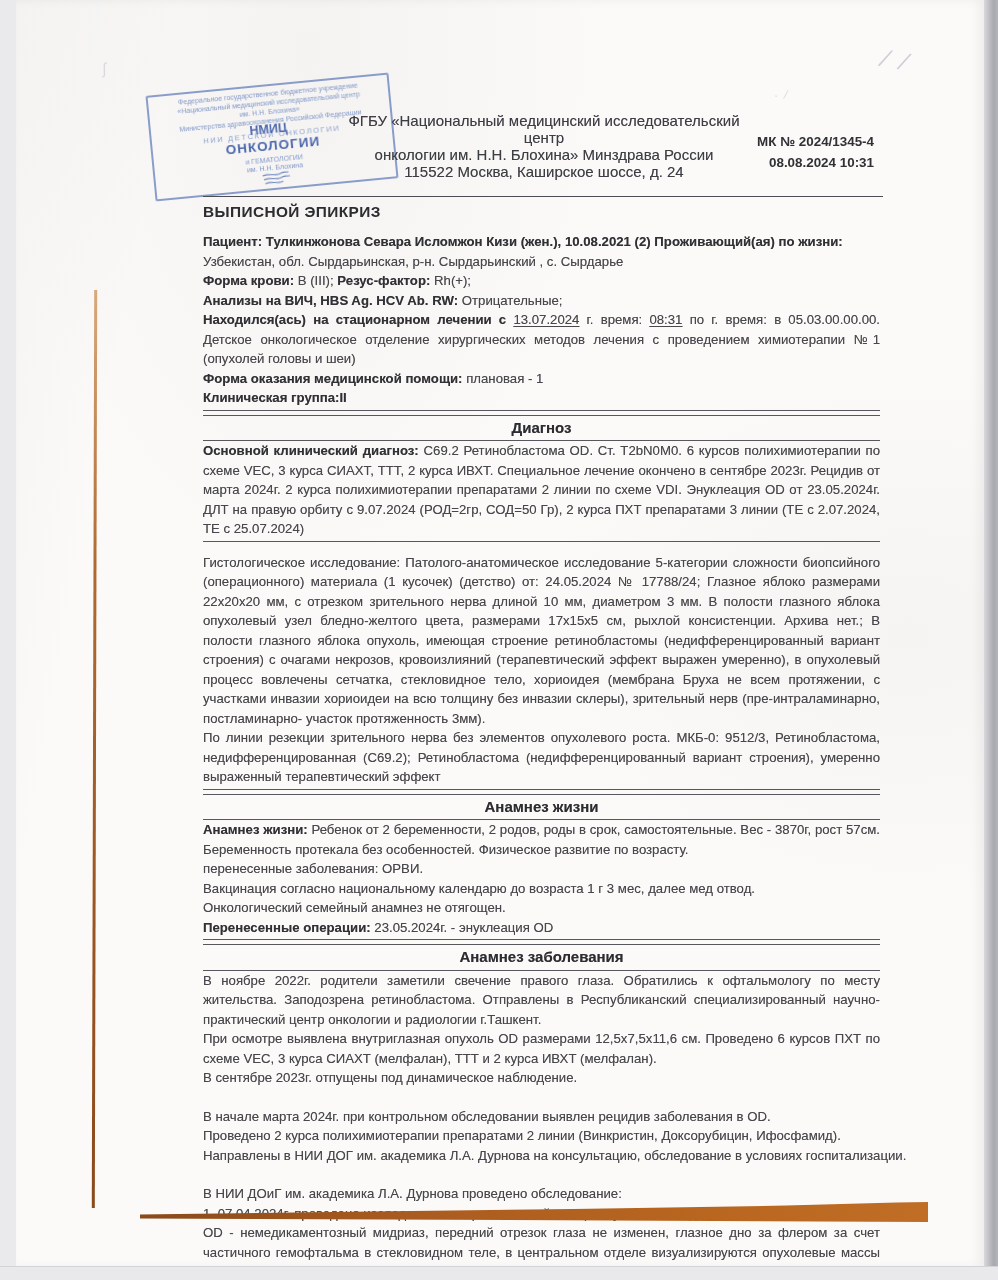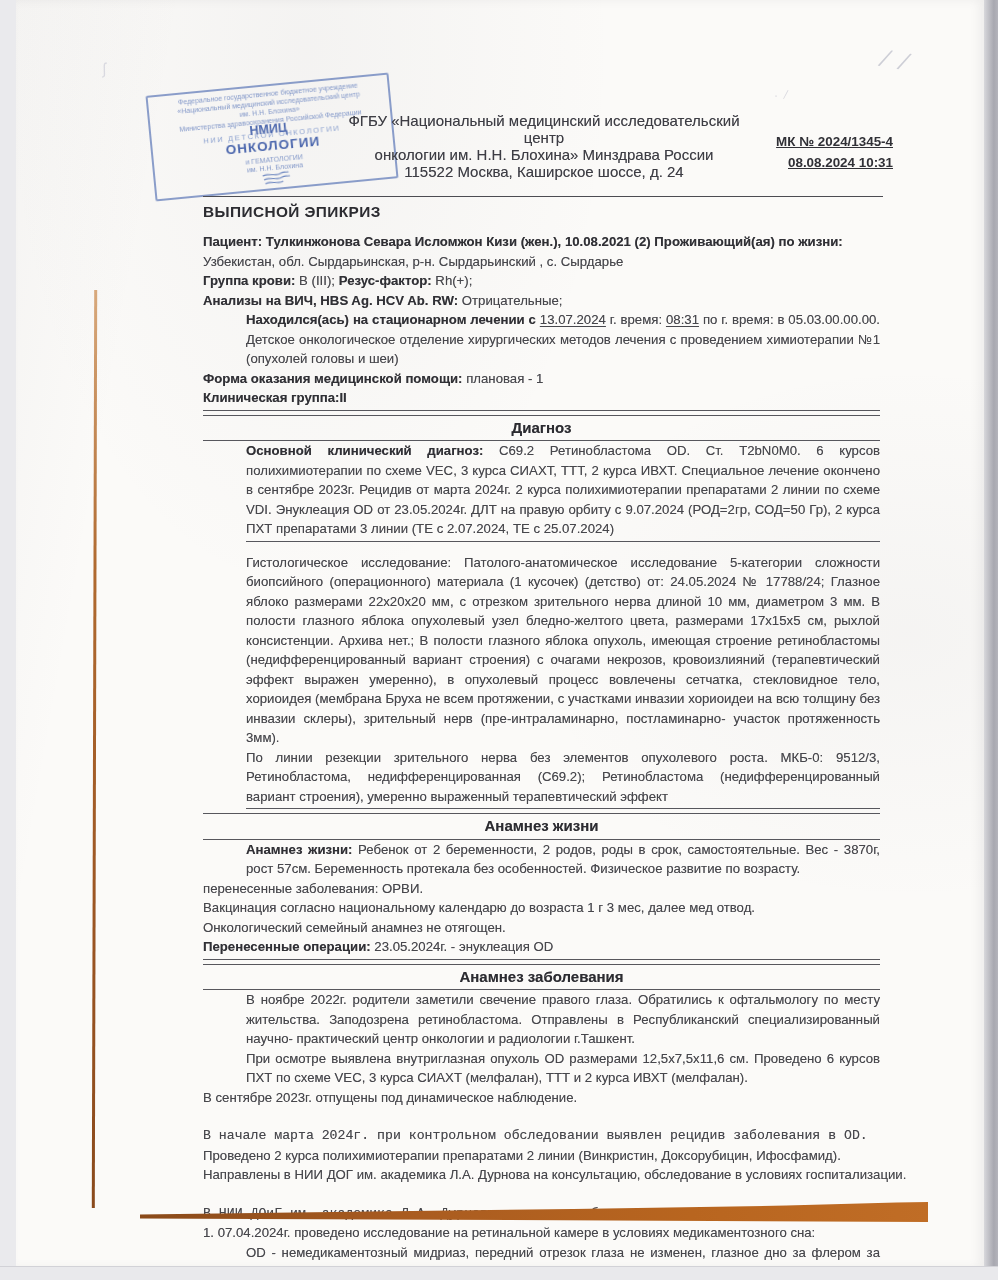--- a/index.html
+++ b/index.html
@@ -19,32 +19,32 @@
       linear-gradient(100deg, rgba(120,120,130,0.05), rgba(120,120,130,0) 14%),
       radial-gradient(ellipse at 30% 4%, rgba(130,130,140,0.06), rgba(130,130,140,0) 32%),
       radial-gradient(ellipse at 92% 50%, rgba(130,130,140,0.05), rgba(130,130,140,0) 30%),
       #fbfaf8;
     box-shadow:inset -6px 0 10px rgba(90,90,100,0.08);}
   
   .t{font-size:13.2px;line-height:19.5px;color:#47474c;
      text-shadow:0 0 0.45px rgba(80,80,88,0.55);}
   .b{font-weight:700;color:#303035;}
   .u{text-decoration:underline;text-underline-offset:2px;}
-  .para{text-align:justify;margin-left:43px;}
+  .para{text-align:justify;}
   .line{white-space:nowrap;}
   .sec-h{text-align:center;font-weight:700;font-size:15px;color:#2c2c31;
     border-top:1.6px solid #57575d;border-bottom:1.6px solid #57575d;
     padding:2px 0 3px;margin-top:4px;}
   .ruled{border-bottom:1.6px solid #57575d;padding-bottom:2px;}
   .content{position:absolute;left:187px;top:232px;width:677px;}
   
   .org{position:absolute;left:318px;top:112px;width:420px;text-align:center;
     font-size:15px;line-height:17px;color:#3d3d44;text-shadow:0 0 0.4px rgba(70,70,78,0.5);}
-  .mk{position:absolute;right:92px;top:131px;text-align:right;font-weight:700;
-    font-size:13.4px;line-height:21px;color:#303036;text-decoration:underline;}
+  .mk{position:absolute;right:111px;top:131px;text-align:right;font-weight:700;
+    font-size:13.4px;line-height:21px;color:#303036;}
   .divider{position:absolute;left:187px;top:196px;width:680px;
     border-bottom:1.7px solid #4c4c52;}
   .doc-title{position:absolute;left:187px;top:203px;width:677px;text-align:left;
     font-weight:700;font-size:15.4px;letter-spacing:0.4px;color:#2c2c31;}
   
   .stamp{position:absolute;left:134px;top:84px;width:240px;height:102px;
     border:2.6px solid rgba(96,122,184,0.72);border-radius:2px;
     transform:rotate(-5.5deg);filter:blur(0.25px);}
   .stamp .sl{position:absolute;left:0;width:100%;text-align:center;
     color:#8398c9;font-size:7px;line-height:8px;white-space:nowrap;}
@@ -60,21 +60,21 @@
     background:linear-gradient(#d8a97c, #b06a30 30%, #9a5422 70%, #8a4a1c);
     transform:rotate(0.15deg);}
   .edge-bottom{position:absolute;left:124px;top:1202px;width:788px;height:20px;
     background:linear-gradient(90deg,#8a4a1a,#aa5c20 35%,#b8651f 70%,#c06d26);
     clip-path:polygon(0 62%, 55% 35%, 82% 18%, 96% 2%, 100% 0, 100% 100%, 0 82%);}
   
   .pencil{position:absolute;color:#cdced6;text-shadow:none;}
   .pm-tr{left:868px;top:46px;font-size:25px;transform:rotate(10deg);letter-spacing:4px;}
   .pm-tr2{left:758px;top:88px;font-size:12px;transform:rotate(-4deg);letter-spacing:2px;color:#d7d7de;}
   .pm-tl{left:86px;top:60px;font-size:15px;font-style:italic;transform:rotate(-12deg);color:#d9d9e0;}
-  .mt-gap{margin-top:19px;font-family:Liberation Mono, monospace;}
+  .mt-gap{margin-top:19px;}
   .mt-sm{margin-top:11px;}
 </style>
 </head>
 <body>
 
 <div class="paper">
 
   <div class="pencil pm-tl">ʃ</div>
   <div class="pencil pm-tr">∕ ∕</div>
   <div class="pencil pm-tr2">· ⁄</div>
@@ -105,21 +105,21 @@
     <div>МК № 2024/1345-4</div>
     <div>08.08.2024 10:31</div>
   </div>
   <div class="divider"></div>
 
   <div class="doc-title">ВЫПИСНОЙ ЭПИКРИЗ</div>
 
   <div class="content t">
     <div class="line"><span class="b">Пациент:    </span><span class="b">Тулкинжонова Севара Исломжон Кизи (жен.), 10.08.2021 (2) </span><span class="b">Проживающий(ая) по жизни:</span></div>
     <div class="line"><span>Узбекистан, обл. Сырдарьинская, р-н. Сырдарьинский , с. Сырдарье</span></div>
-    <div class="line"><span class="b">Группа крови:</span><span> B (III); </span><span class="b">Резус-фактор:</span><span> Rh(+);</span></div>
+    <div class="line"><span class="b">Форма крови:</span><span> B (III); </span><span class="b">Резус-фактор:</span><span> Rh(+);</span></div>
     <div class="line"><span class="b">Анализы на ВИЧ, HBS Ag. HCV Ab. RW:</span><span> Отрицательные;</span></div>
     <div class="para"><span class="b">Находился(ась) на стационарном лечении с </span><span class="u">13.07.2024</span><span> г. время: </span><span class="u">08:31</span><span> по г. время:   в 05.03.00.00.00. Детское онкологическое отделение хирургических методов лечения с проведением химиотерапии №1 (опухолей головы и шеи)</span></div>
     <div class="line"><span class="b">Форма оказания медицинской помощи:</span><span> плановая - 1</span></div>
     <div class="line ruled"><span class="b">Клиническая группа:II</span></div>
 
     <div class="sec-h">Диагноз</div>
     <div class="para ruled"><span class="b">Основной клинический диагноз:</span><span> C69.2 Ретинобластома OD. Ст. T2bN0M0. 6 курсов полихимиотерапии по схеме VEC, 3 курса СИАХТ, ТТТ, 2 курса ИВХТ. Специальное лечение окончено в сентябре 2023г. Рецидив от марта 2024г. 2 курса полихимиотерапии препаратами 2 линии по схеме VDI. Энуклеация OD от 23.05.2024г. ДЛТ на правую орбиту с 9.07.2024 (РОД=2гр, СОД=50 Гр), 2 курса ПХТ препаратами 3 линии (ТЕ с 2.07.2024, ТЕ с 25.07.2024)</span></div>
 
     <div class="para mt-sm"><span>Гистологическое исследование: Патолого-анатомическое исследование 5-категории сложности биопсийного (операционного) материала (1 кусочек) (детство) от: 24.05.2024 № 17788/24; Глазное яблоко размерами 22х20х20 мм, с отрезком зрительного нерва длиной 10 мм, диаметром 3 мм. В полости глазного яблока опухолевый узел бледно-желтого цвета, размерами 17х15х5 см, рыхлой консистенции. Архива нет.; В полости глазного яблока опухоль, имеющая строение ретинобластомы (недифференцированный вариант строения) с очагами некрозов, кровоизлияний (терапевтический эффект выражен умеренно), в опухолевый процесс вовлечены сетчатка, стекловидное тело, хориоидея (мембрана Бруха не всем протяжении, с участками инвазии хориоидеи на всю толщину без инвазии склеры), зрительный нерв (пре-интраламинарно, постламинарно- участок протяженность 3мм).</span></div>
     <div class="para ruled"><span>По линии резекции зрительного нерва без элементов опухолевого роста. МКБ-0: 9512/3, Ретинобластома, недифференцированная (C69.2); Ретинобластома (недифференцированный вариант строения), умеренно выраженный терапевтический эффект</span></div>

